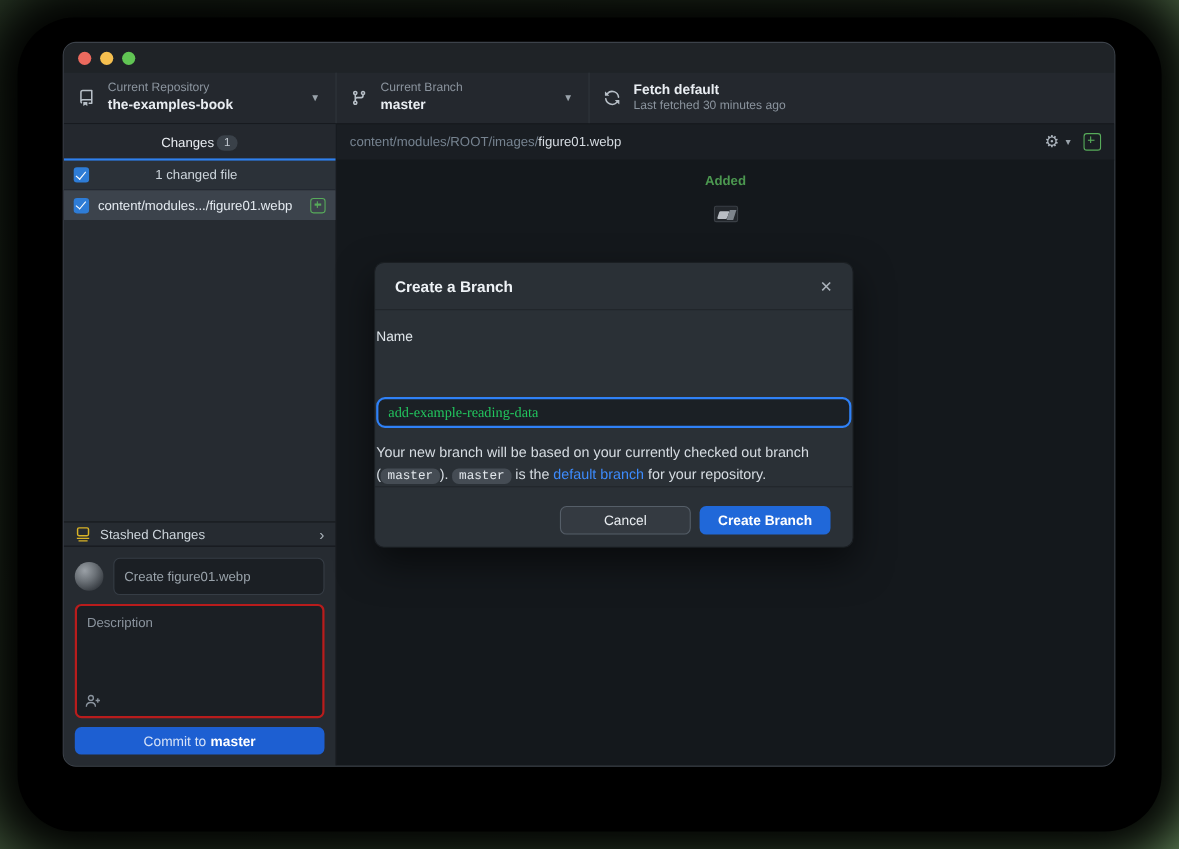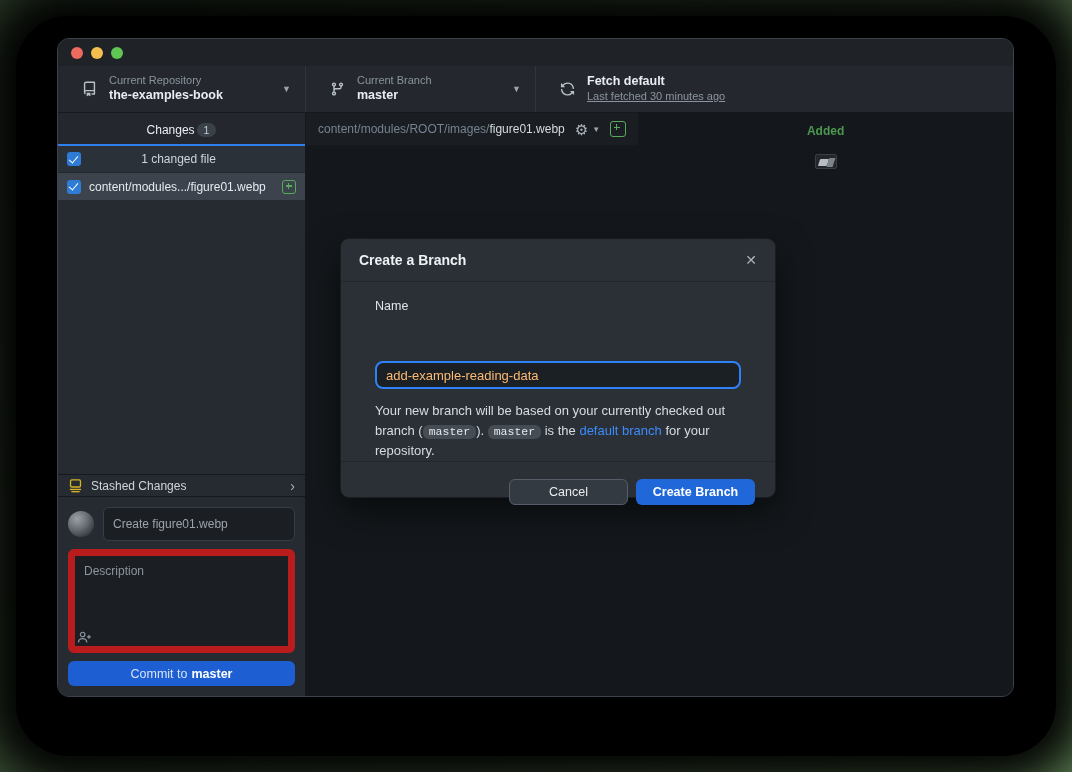--- a/index.html
+++ b/index.html
@@ -22,29 +22,29 @@
   }
   
   .titlebar { height:27px; background:#1f2327; display:flex; align-items:center; padding-left:13px; flex:0 0 auto; }
   .traffic { display:flex; gap:8px; }
   .light { width:12px; height:12px; border-radius:50%; }
   .light.red { background:#ec6a5e; }
   .light.yellow { background:#f5bf4f; }
   .light.green { background:#61c554; }
   
   .toolbar { height:47px; background:#24282e; border-bottom:1px solid #15181c; display:flex; flex:0 0 auto; }
-  .tb-section { display:flex; align-items:center; padding:0 14px 0 24px; border-right:1px solid #2f353b; cursor:pointer; }
+  .tb-section { display:flex; align-items:center; padding:0 14px 0 13px; border-right:1px solid #2f353b; cursor:pointer; }
   .tb-section.repo { width:248px; }
   .tb-section.branch { width:230px; }
   .tb-section.fetch { border-right:none; }
   .tb-icon { margin-right:12px; display:flex; align-items:center; }
   .tb-text { flex:1; line-height:1.25; }
   .tb-label { font-size:11px; color:#8b949e; }
   .tb-value { font-size:12.5px; font-weight:bold; color:#e9edf2; }
-  .tb-sub { font-size:11px; color:#8b949e;text-decoration:underline; }
+  .tb-sub { font-size:11px; color:#8b949e; }
   .tb-caret { color:#9aa3ab; font-size:9px; margin-left:10px; }
   
   .content { flex:1; display:flex; min-height:0; }
   .sidebar { width:248px; flex:0 0 auto; background:#262b31; border-right:1px solid #15181c; display:flex; flex-direction:column; }
   
   .tabs { height:33px; display:flex; background:#24282e; flex:0 0 auto; }
   .tab { flex:1; display:flex; align-items:center; justify-content:center; gap:2px; font-size:12px; color:#aab2ba; position:relative; cursor:pointer; }
   .tab.active { color:#e9edf2; }
   .tab.active::after { content:""; position:absolute; left:0; right:0; bottom:0; height:2px; background:#2f80ed; }
   .tab-badge { background:#3a4149; color:#c3cad1; font-size:10.5px; padding:1px 7px; border-radius:9px; }
@@ -65,49 +65,49 @@
   .stashed-label { flex:1; color:#cdd5dc; }
   .stashed-chevron { color:#aab2ba; font-size:14px; line-height:1; }
   
   .commit-area { padding:10px; display:flex; flex-direction:column; gap:8px; flex:0 0 auto; }
   .summary-row { display:flex; align-items:center; gap:9px; }
   .avatar { width:26px; height:26px; border-radius:50%; flex:0 0 auto;
     background:radial-gradient(circle at 35% 30%, #9aa0a6 0%, #6b7177 40%, #3b4046 75%, #2a2e33 100%); }
   .summary-input { flex:1; height:26px; background:#1b1f24; border:1px solid #363d45; border-radius:6px; padding:16px 9px; color:#e9edf2; font-size:12px; font-family:"Liberation Sans",sans-serif; outline:none; }
   .summary-input::placeholder { color:#9aa3ab; }
   .desc-wrap { position:relative; }
-  .desc-input { width:100%; height:104px; background:#1b1f24; border:7px solid #b91c1c; border-radius:6px; padding:8px 9px 26px; color:#e9edf2; font-size:12px; font-family:"Liberation Sans",sans-serif; resize:none; outline:none; display:block; }
+  .desc-input { width:100%; height:104px; background:#1b1f24; border:2px solid #b91c1c; border-radius:6px; padding:8px 9px 26px; color:#e9edf2; font-size:12px; font-family:"Liberation Sans",sans-serif; resize:none; outline:none; display:block; }
   .desc-input::placeholder { color:#8b949e; }
   .coauthor-icon { position:absolute; left:9px; bottom:8px; }
   .commit-btn { height:25px; border:none; border-radius:6px; background:#1d5fd2; color:rgba(255,255,255,0.82); font-size:12.5px; font-family:"Liberation Sans",sans-serif; cursor:pointer; display:flex; align-items:center; justify-content:center; gap:4px; }
   .commit-btn b { color:#fff; }
   
-  .main { flex:1; display:flex; background:#14181c; min-width:0; }
+  .main { flex:1; display:flex; flex-direction:column; background:#14181c; min-width:0; }
   .main-header { height:33px; background:#1a1e23; border-bottom:1px solid #15181c; display:flex; align-items:center; padding:0 12px; gap:10px; flex:0 0 auto; }
   .file-breadcrumb { flex:1; font-size:12px; white-space:nowrap; overflow:hidden; }
   .path-dim { color:#768390; }
   .path-file { color:#d5dbe1; }
   .gear-wrap { display:flex; align-items:center; gap:4px; cursor:pointer; }
   .gear-glyph { font-size:15px; color:#aeb6bf; line-height:1; }
   .gear-caret { font-size:8px; color:#9aa3ab; }
   .main-body { flex:1; display:flex; flex-direction:column; align-items:center; padding-top:11px; }
   .added-label { color:#4c9850; font-size:12px; font-weight:bold; }
   .thumb { margin-top:16px; width:22px; height:15px; background:#23272c; border:1px solid #3a3f45; border-radius:2px; position:relative; overflow:hidden; }
   .thumb::before { content:""; position:absolute; left:3px; top:4px; width:9px; height:7px; background:#b9bec4; transform:skewX(-18deg); border-radius:1px; }
   .thumb::after { content:""; position:absolute; right:2px; top:3px; width:6px; height:9px; background:#7d848b; transform:skewX(-18deg); }
   
   .dialog { position:absolute; left:340px; top:238px; width:436px; height:260px;
     background:#2a3036; border:1px solid #1a1e22; border-radius:9px;
     box-shadow:0 14px 34px rgba(0,0,0,0.55); display:flex; flex-direction:column; color:#d6dce2; }
   .dialog-header { height:43px; flex:0 0 auto; display:flex; align-items:center; padding:0 18px; border-bottom:1px solid #21262b; }
   .dialog-title { flex:1; font-size:14px; font-weight:bold; color:#eef2f6; }
   .dialog-close { color:#aab2ba; font-size:14px; cursor:pointer; line-height:1; }
-  .dialog-body { padding:17px 34px 0; flex:1; }
+  .dialog-body { padding:17px 1px 0; flex:1; }
   .field-label { font-size:12.5px; color:#dfe5ea; margin-bottom:7px; }
-  .name-input { width:100%; height:28px; background:#1b2025; border:2px solid #2f81f7; border-radius:8px; padding:0 9px; color:#fdba74; font-size:13px; font-family:Liberation Sans, sans-serif; outline:none; display:block;margin-top:48px; }
+  .name-input { width:100%; height:28px; background:#1b2025; border:2px solid #2f81f7; border-radius:8px; padding:0 9px; color:#22c55e; font-size:13px; font-family:Liberation Serif, serif; outline:none; display:block;margin-top:48px; }
   .dialog-desc { margin-top:12px; font-size:13px; line-height:1.55; color:#d6dce2; }
   .code-pill { background:#454c54; border-radius:6px; padding:0px 6px 1px; font-family:"Liberation Mono","DejaVu Sans Mono",monospace; font-size:11.5px; color:#e2e7ec; }
   .link { color:#3d8bfd; cursor:pointer; }
   .dialog-footer { height:61px; flex:0 0 auto; border-top:1px solid #21262b; display:flex; align-items:center; justify-content:flex-end; gap:8px; padding:0 20px; }
   .btn { height:26px; border-radius:6px; font-size:12.5px; font-family:"Liberation Sans",sans-serif; cursor:pointer; display:flex; align-items:center; justify-content:center; }
   .btn-cancel { width:119px; background:#343a41; border:1px solid #555e68; color:#e9edf1; }
   .btn-primary { width:119px; background:#2068d9; border:none; color:#fff; font-weight:bold; }
   svg { display:block; }
 </style>
 </head>

